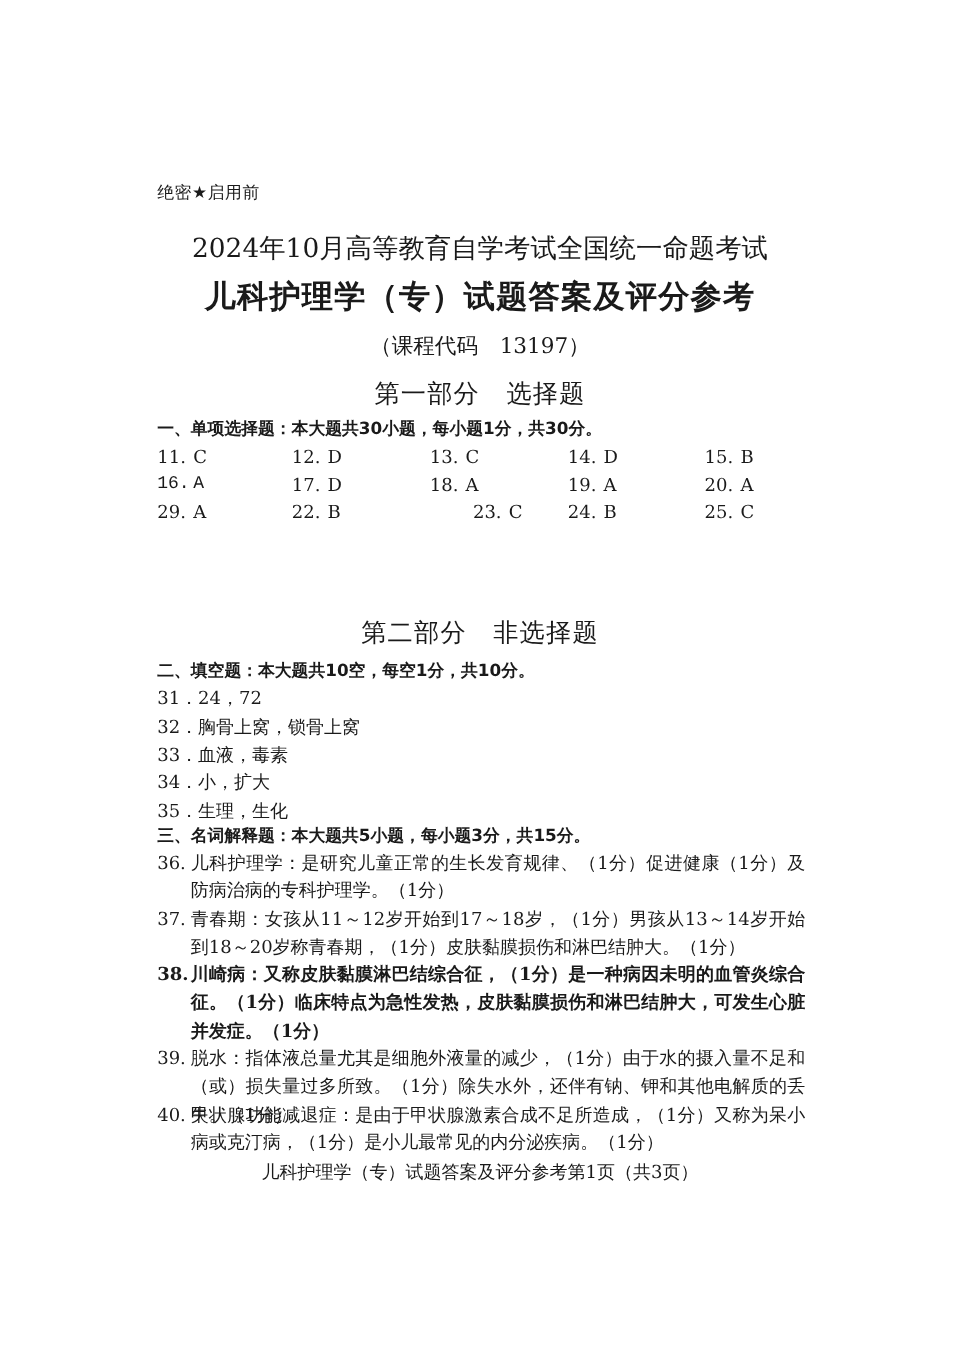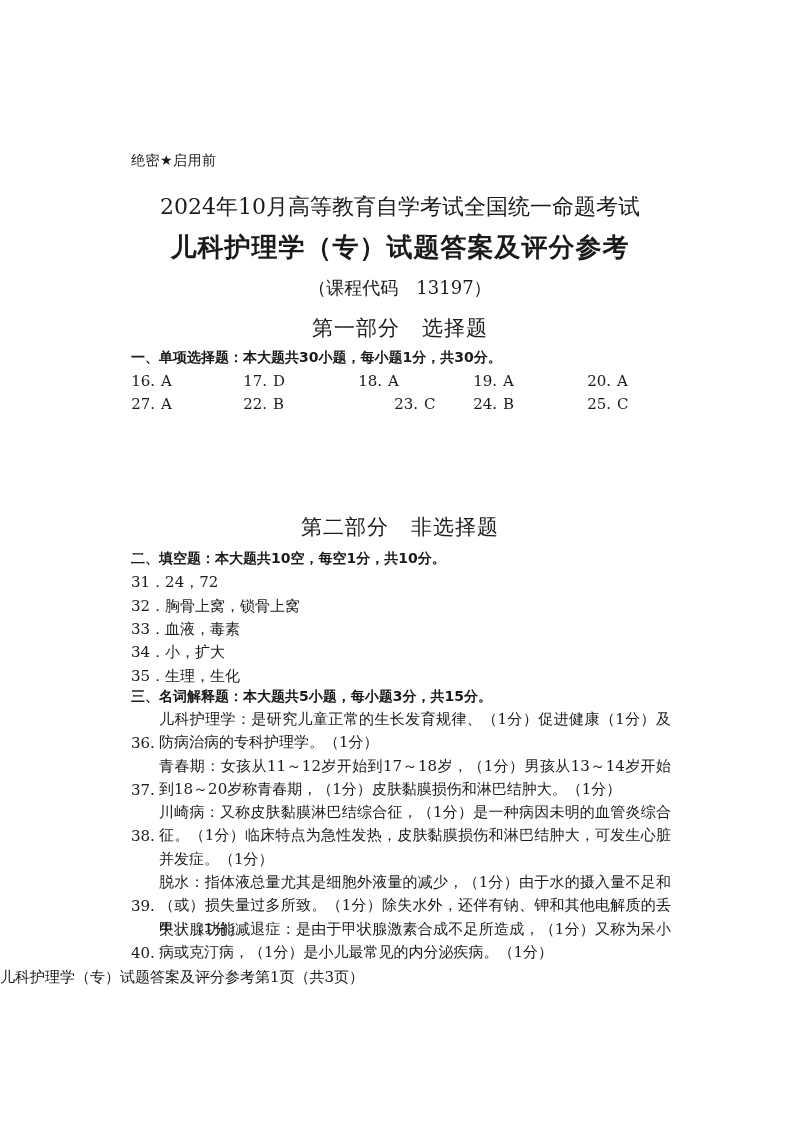--- a/index.html
+++ b/index.html
@@ -16,45 +16,52 @@
     .part { position: absolute; left: 0; width: 800px; text-align: center; font-size: 21px;
       font-family: "DejaVu Sans", sans-serif; letter-spacing: 1px; }
     .section-head { position: absolute; left: 131px; font-size: 14px;
       font-family: "DejaVu Sans", sans-serif; font-weight: bold; }
     .grid { position: absolute; left: 131px; top: 372px; width: 520px; }
     .grid-row { height: 23.2px; position: relative; font-size: 15px; }
     .cell { position: absolute; top: 0; white-space: nowrap; }
     .cell .num { display: inline-block; text-align: right; }
     .fill { position: absolute; left: 131px; font-size: 15px; }
     .item { position: absolute; left: 131px; width: 540px; font-size: 15px; line-height: 23.4px; }
-    .item .n { position: absolute; left: 0; top: 0; margin-top: 24px; }
+    .item .n { position: absolute; left: 0; top: 0; }
     .item .t { margin-left: 28px; display: block; text-align: justify; }
-    .footer { position: absolute; left: 0; width: 800px; top: 968px; font-size: 15px; }
+    .footer { position: absolute; left: 0; width: 800px; top: 968px; text-align: center; font-size: 15px; }
   </style>
 </head>
 <body>
 
 <div class="secret">绝密★启用前</div>
 <div class="title1">2024年10月高等教育自学考试全国统一命题考试</div>
 <div class="title2">儿科护理学（专）试题答案及评分参考</div>
 <div class="code">（课程代码　13197）</div>
 
 <div class="part" style="top:314px;">第一部分　选择题</div>
 <div class="section-head" style="top:349px;">一、单项选择题：本大题共30小题，每小题1分，共30分。</div>
 
 <div class="grid" id="mcq-grid">
     <div class="grid-row">
-      <div class="cell" style="left: 0px;"><span class="num" style="width: 24px;">16.</span><span style="margin-left: 6px;">A</span></div>
+      <div class="cell" style="left: 0px;"><span class="num" style="width: 24px;">11.</span><span style="margin-left: 6px;">C</span></div>
+      <div class="cell" style="left: 112px;"><span class="num" style="width: 24px;">12.</span><span style="margin-left: 6px;">D</span></div>
+      <div class="cell" style="left: 227px;"><span class="num" style="width: 24px;">13.</span><span style="margin-left: 6px;">C</span></div>
+      <div class="cell" style="left: 342px;"><span class="num" style="width: 24px;">14.</span><span style="margin-left: 6px;">D</span></div>
+      <div class="cell" style="left: 456px;"><span class="num" style="width: 24px;">15.</span><span style="margin-left: 6px;">B</span></div>
+    </div>
+    <div class="grid-row">
+      <div class="cell" style="left: 0px; font-family: Liberation Mono, monospace;"><span class="num" style="width: 24px;">16.</span><span style="margin-left: 6px;">A</span></div>
       <div class="cell" style="left: 112px;"><span class="num" style="width: 24px;">17.</span><span style="margin-left: 6px;">D</span></div>
       <div class="cell" style="left: 227px;"><span class="num" style="width: 24px;">18.</span><span style="margin-left: 6px;">A</span></div>
       <div class="cell" style="left: 342px;"><span class="num" style="width: 24px;">19.</span><span style="margin-left: 6px;">A</span></div>
       <div class="cell" style="left: 456px;"><span class="num" style="width: 24px;">20.</span><span style="margin-left: 6px;">A</span></div>
     </div>
     <div class="grid-row">
-      <div class="cell" style="left: 0px;"><span class="num" style="width: 24px;">27.</span><span style="margin-left: 6px;">A</span></div>
+      <div class="cell" style="left: 0px;"><span class="num" style="width: 24px;">29.</span><span style="margin-left: 6px;">A</span></div>
       <div class="cell" style="left: 112px;"><span class="num" style="width: 24px;">22.</span><span style="margin-left: 6px;">B</span></div>
       <div class="cell" style="left: 227px; margin-left: 36px;"><span class="num" style="width: 24px;">23.</span><span style="margin-left: 6px;">C</span></div>
       <div class="cell" style="left: 342px;"><span class="num" style="width: 24px;">24.</span><span style="margin-left: 6px;">B</span></div>
       <div class="cell" style="left: 456px;"><span class="num" style="width: 24px;">25.</span><span style="margin-left: 6px;">C</span></div>
     </div>
   </div>
 
 <div class="part" style="top:513px;">第二部分　非选择题</div>
 <div class="section-head" style="top:550px;">二、填空题：本大题共10空，每空1分，共10分。</div>
 
@@ -67,21 +74,21 @@
 <div class="section-head" style="top:688px;">三、名词解释题：本大题共5小题，每小题3分，共15分。</div>
 
 <div class="item" style="top:708px;">
   <span class="n">36.</span>
   <span class="t">儿科护理学：是研究儿童正常的生长发育规律、（1分）促进健康（1分）及防病治病的专科护理学。（1分）</span>
 </div>
 <div class="item" style="top:755px;">
   <span class="n">37.</span>
   <span class="t">青春期：女孩从11～12岁开始到17～18岁，（1分）男孩从13～14岁开始到18～20岁称青春期，（1分）皮肤黏膜损伤和淋巴结肿大。（1分）</span>
 </div>
-<div class="item" style="top:801px;">
+<div class="item" style="top:801px;font-weight:bold;">
   <span class="n">38.</span>
   <span class="t">川崎病：又称皮肤黏膜淋巴结综合征，（1分）是一种病因未明的血管炎综合征。（1分）临床特点为急性发热，皮肤黏膜损伤和淋巴结肿大，可发生心脏并发症。（1分）</span>
 </div>
 <div class="item" style="top:871px;">
   <span class="n">39.</span>
   <span class="t">脱水：指体液总量尤其是细胞外液量的减少，（1分）由于水的摄入量不足和（或）损失量过多所致。（1分）除失水外，还伴有钠、钾和其他电解质的丢失。（1分）</span>
 </div>
 <div class="item" style="top:918px;">
   <span class="n">40.</span>
   <span class="t">甲状腺功能减退症：是由于甲状腺激素合成不足所造成，（1分）又称为呆小病或克汀病，（1分）是小儿最常见的内分泌疾病。（1分）</span>

